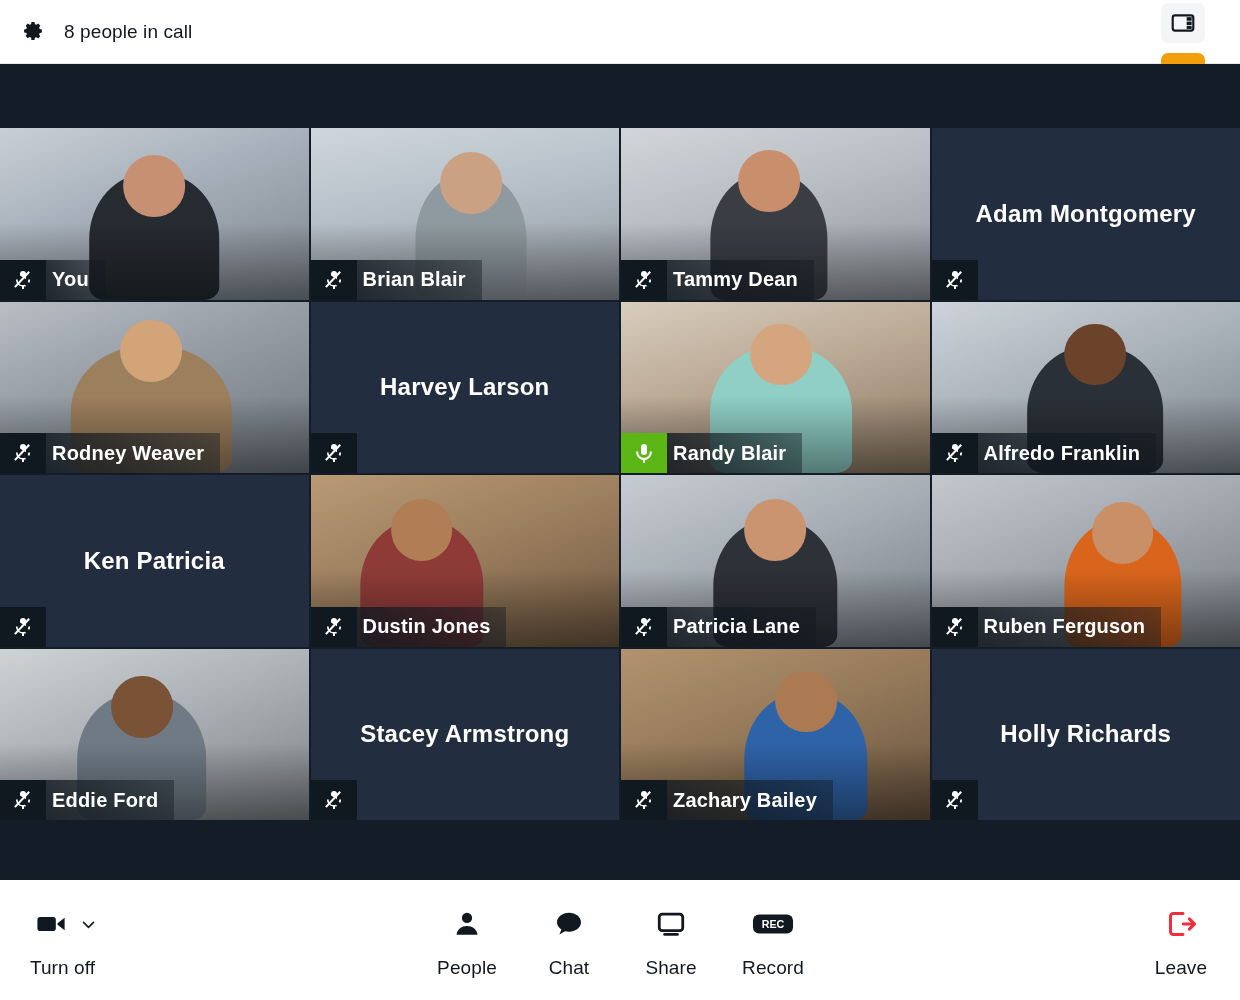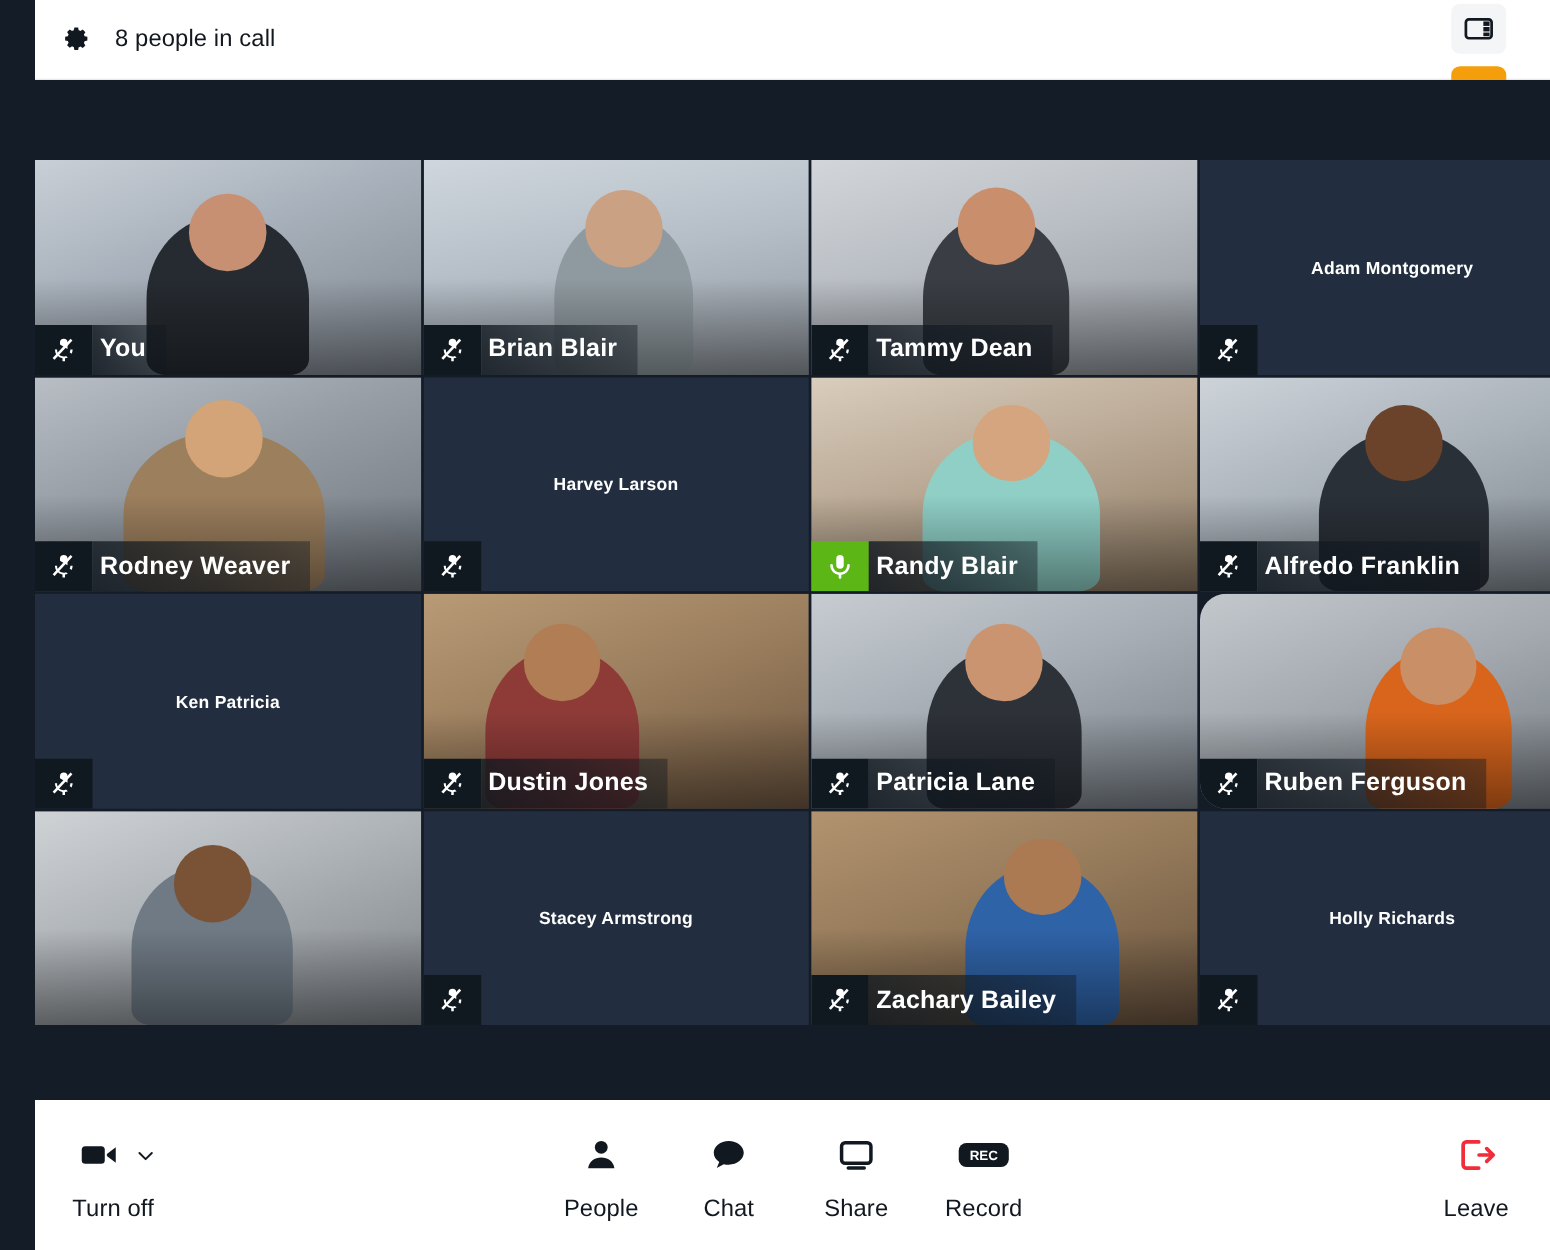--- a/index.html
+++ b/index.html
@@ -2,21 +2,21 @@
 <html><head>
 <meta charset="utf-8">
 <style>
   * { margin:0; padding:0; box-sizing:border-box; }
   html, body { width:1240px; height:1000px; }
   body {
     font-family: "Liberation Sans", sans-serif;
     background:#131c27;
     overflow:hidden;
   }
-  .app { width:1240px; height:1000px; display:flex; flex-direction:column; background:#131c27;padding-left:28px; }
+  .app { width:1240px; height:1000px; display:flex; flex-direction:column; background:#131c27; }
 
   
   .header {
     height:64px; flex:0 0 64px; background:#ffffff;
     display:flex; align-items:center; padding:0 14px 0 16px;
     border-bottom:1px solid #e6e8eb;
   }
   .header-left { display:flex; align-items:center; gap:14px; }
   .gear-btn { width:34px; height:34px; display:flex; align-items:center; justify-content:center; cursor:pointer; }
   .call-title { font-size:19px; color:#121820; letter-spacing:.1px; }
@@ -52,21 +52,21 @@
     position:absolute; left:50%; transform:translateX(-50%);
     width:20%; aspect-ratio:1/1; border-radius:50%;
   }
   .tile .photo .shade {
     position:absolute; inset:0;
     background:linear-gradient(to bottom, rgba(0,0,0,0) 55%, rgba(0,0,0,.42) 100%);
   }
 
   .tile-name-center {
     position:absolute; inset:0; display:flex; align-items:center; justify-content:center;
-    color:#ffffff; font-size:14px; font-weight:700; letter-spacing:.2px; padding:0 10px; text-align:center;
+    color:#ffffff; font-size:24px; font-weight:700; letter-spacing:.2px; padding:0 10px; text-align:center;
   }
 
   
   .nameplate {
     position:absolute; left:0; bottom:0; display:flex; align-items:center; height:40px;
   }
   .mic-badge {
     width:46px; height:40px; flex:0 0 46px;
     display:flex; align-items:center; justify-content:center;
     background:#101820;
@@ -310,21 +310,21 @@
             <div class="mic-badge">
               <svg width="24" height="24" viewBox="0 0 24 24" aria-hidden="true">
                 <path fill="#ffffff" d="M12 3a3 3 0 0 1 3 3v5.2l-6 -3.6V6a3 3 0 0 1 3-3z"></path>
                 <path fill="#ffffff" d="M17.3 11.5a5.3 5.3 0 0 1-.55 2.3l1.5 1.1A7.2 7.2 0 0 0 19.1 11.5h-1.8zM6.7 11.5H4.9A7.1 7.1 0 0 0 11 18.5V21h2v-2.5a7 7 0 0 0 2.3-.6l-1.5-1.2a5.1 5.1 0 0 1-7.1-5.2z"></path>
                 <rect x="3.1" y="18.4" width="21" height="2.1" transform="rotate(-47 3.1 18.4)" fill="#ffffff"></rect>
               </svg>
             </div>
             <div class="name-chip">Patricia Lane</div>
           </div>
         </div>
-        <div class="tile" style="background: rgb(34, 46, 63); border-radius: 21px;">
+        <div class="tile" style="background: rgb(34, 46, 63);">
           <div class="photo">
             <div class="bg" style="background:linear-gradient(160deg,#c3c8cd 0%,#a3a9af 45%,#747a81 100%)"></div>
             <div class="subject" style="background:#d9651c; width:38%; left:62%"></div>
             <div class="head" style="background:#c98f66; left:62%; top:16%"></div>
             <div class="shade"></div>
           </div>
           <div class="nameplate">
             <div class="mic-badge">
               <svg width="24" height="24" viewBox="0 0 24 24" aria-hidden="true">
                 <path fill="#ffffff" d="M12 3a3 3 0 0 1 3 3v5.2l-6 -3.6V6a3 3 0 0 1 3-3z"></path>
@@ -335,20 +335,30 @@
             <div class="name-chip">Ruben Ferguson</div>
           </div>
         </div>
         <div class="tile" style="background: rgb(34, 46, 63);">
           <div class="photo">
             <div class="bg" style="background:linear-gradient(160deg,#cfd3d6 0%,#aeb3b7 42%,#7d8287 100%)"></div>
             <div class="subject" style="background:#6f7a85; width:42%; left:46%"></div>
             <div class="head" style="background:#7a5236; left:46%; top:16%"></div>
             <div class="shade"></div>
           </div>
+          <div class="nameplate">
+            <div class="mic-badge">
+              <svg width="24" height="24" viewBox="0 0 24 24" aria-hidden="true">
+                <path fill="#ffffff" d="M12 3a3 3 0 0 1 3 3v5.2l-6 -3.6V6a3 3 0 0 1 3-3z"></path>
+                <path fill="#ffffff" d="M17.3 11.5a5.3 5.3 0 0 1-.55 2.3l1.5 1.1A7.2 7.2 0 0 0 19.1 11.5h-1.8zM6.7 11.5H4.9A7.1 7.1 0 0 0 11 18.5V21h2v-2.5a7 7 0 0 0 2.3-.6l-1.5-1.2a5.1 5.1 0 0 1-7.1-5.2z"></path>
+                <rect x="3.1" y="18.4" width="21" height="2.1" transform="rotate(-47 3.1 18.4)" fill="#ffffff"></rect>
+              </svg>
+            </div>
+            <div class="name-chip">Eddie Ford</div>
+          </div>
         </div>
         <div class="tile novideo" style="background: rgb(34, 46, 63);">
           <div class="tile-name-center">Stacey Armstrong</div>
           <div class="nameplate">
             <div class="mic-badge">
               <svg width="24" height="24" viewBox="0 0 24 24" aria-hidden="true">
                 <path fill="#ffffff" d="M12 3a3 3 0 0 1 3 3v5.2l-6 -3.6V6a3 3 0 0 1 3-3z"></path>
                 <path fill="#ffffff" d="M17.3 11.5a5.3 5.3 0 0 1-.55 2.3l1.5 1.1A7.2 7.2 0 0 0 19.1 11.5h-1.8zM6.7 11.5H4.9A7.1 7.1 0 0 0 11 18.5V21h2v-2.5a7 7 0 0 0 2.3-.6l-1.5-1.2a5.1 5.1 0 0 1-7.1-5.2z"></path>
                 <rect x="3.1" y="18.4" width="21" height="2.1" transform="rotate(-47 3.1 18.4)" fill="#ffffff"></rect>
               </svg>

